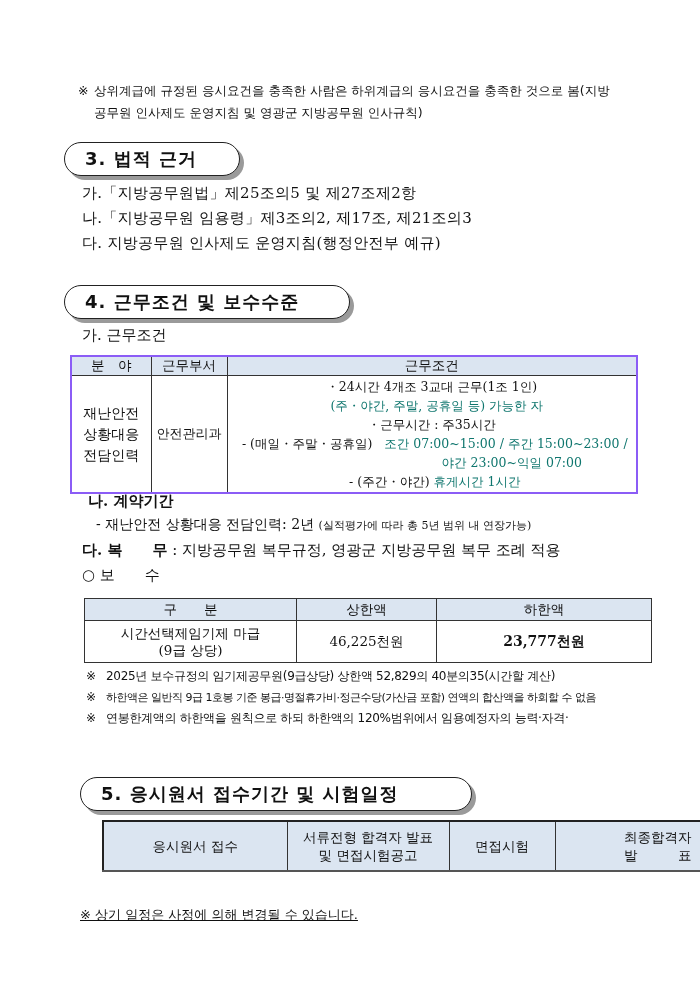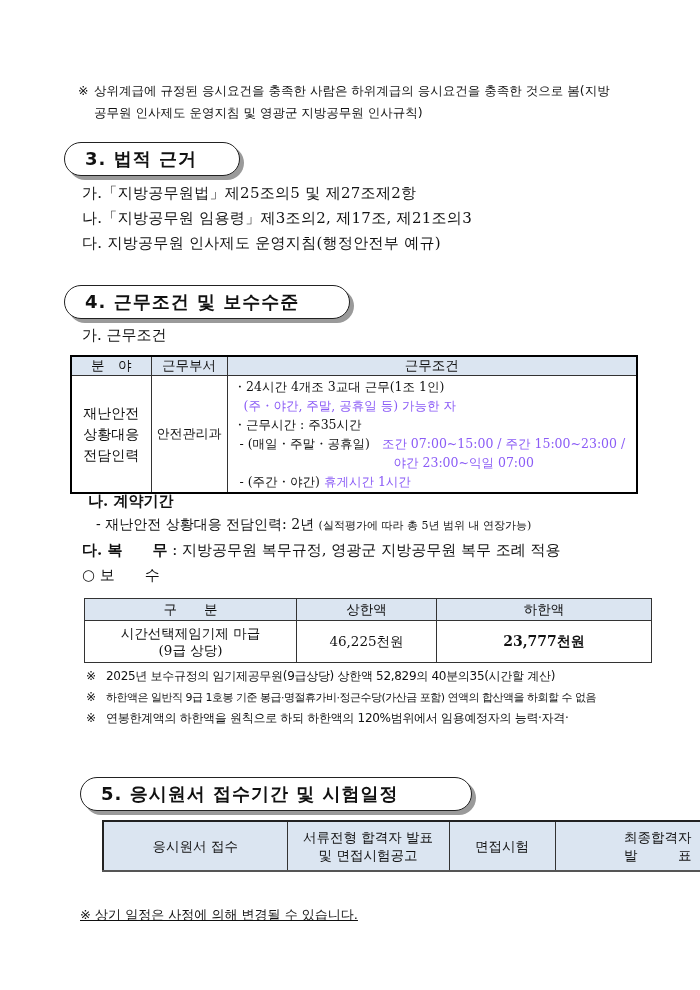--- a/index.html
+++ b/index.html
@@ -18,23 +18,23 @@
   .law-line { left: 82px; font-size: 15px; line-height: 24px; letter-spacing: 0.3px; }
 
   .subhead { font-size: 15px; font-weight: bold; }
 
   table { border-collapse: collapse; }
   .tbl td, .tbl th { border: 1px solid #333; font-weight: normal; }
   .tbl th { background: #dbe5f1; }
 
   .work-tbl { left: 70px; top: 355px; width: 568px; font-size: 13px; }
   .work-tbl th { height: 19px; font-size: 13.5px; }
-  .blue { color: #8b5cf6; }
+  .blue { color: #0f766e; }
   .cond { padding: 1px 6px; line-height: 19px; font-size: 12.5px; }
-  .cond div { white-space: nowrap; }
+  .cond div { white-space: nowrap; text-align: center; }
 
   .pay-tbl { left: 84px; top: 598px; width: 568px; font-size: 13.5px; text-align: center; }
   .pay-tbl th { height: 22px; font-size: 13.5px; }
   .pay-tbl td { height: 42px; line-height: 17px; }
 
   .pay-notes { left: 86px; top: 666px; width: 560px; font-size: 12px; line-height: 21px; font-family: "DejaVu Sans", "Liberation Sans", sans-serif; letter-spacing: -0.3px; }
   .pay-notes .row { display: flex; }
   .pay-notes .mark { width: 20px; flex: none; }
 
   .sched-tbl { left: 70px; top: 820px; width: 660px; font-size: 13px; text-align: center; margin-left: 32px; }
@@ -57,21 +57,21 @@
 </div>
 <div class="abs law-line" style="top:181px;">가.「지방공무원법」제25조의5 및 제27조제2항</div>
 <div class="abs law-line" style="top:206px;">나.「지방공무원 임용령」제3조의2, 제17조, 제21조의3</div>
 <div class="abs law-line" style="top:231px;">다. 지방공무원 인사제도 운영지침(행정안전부 예규)</div>
 
 <div class="abs sec-head" style="left:64px; top:285px; width:286px;">
   <span>4. 근무조건 및 보수수준</span>
 </div>
 <div class="abs subhead" style="left:82px; top:326px; font-weight:normal;">가. 근무조건</div>
 
-<table class="abs tbl work-tbl" style="border:2px solid #000000;">
+<table class="abs tbl work-tbl" style="border:2px solid #8b5cf6;">
   <tbody>
       <tr>
     <th style="width:80px;">분　야</th>
     <th style="width:76px;">근무부서</th>
     <th>근무조건</th>
   </tr>
   <tr>
     <td style="text-align:center; line-height:21px; font-size:14px;">
       <div>재난안전</div>
       <div>상황대응</div>

